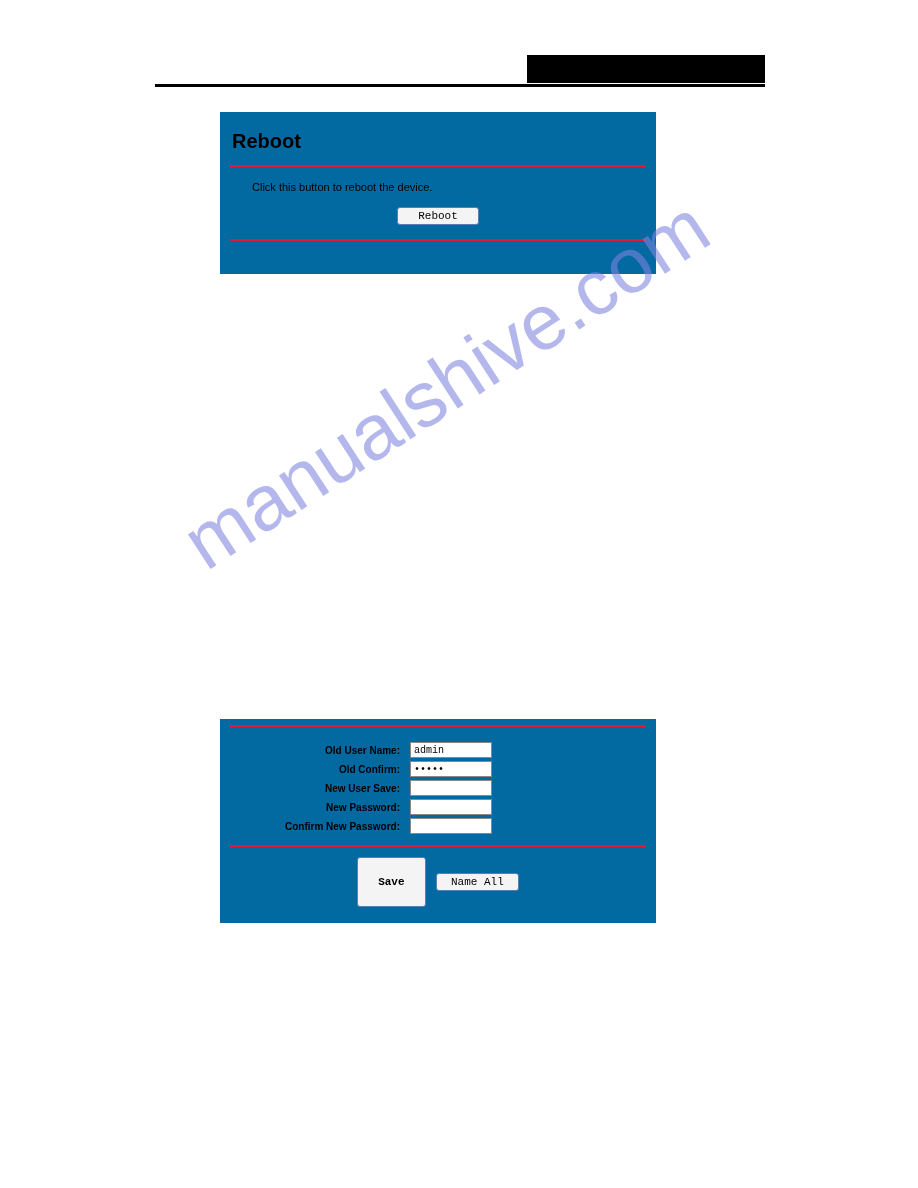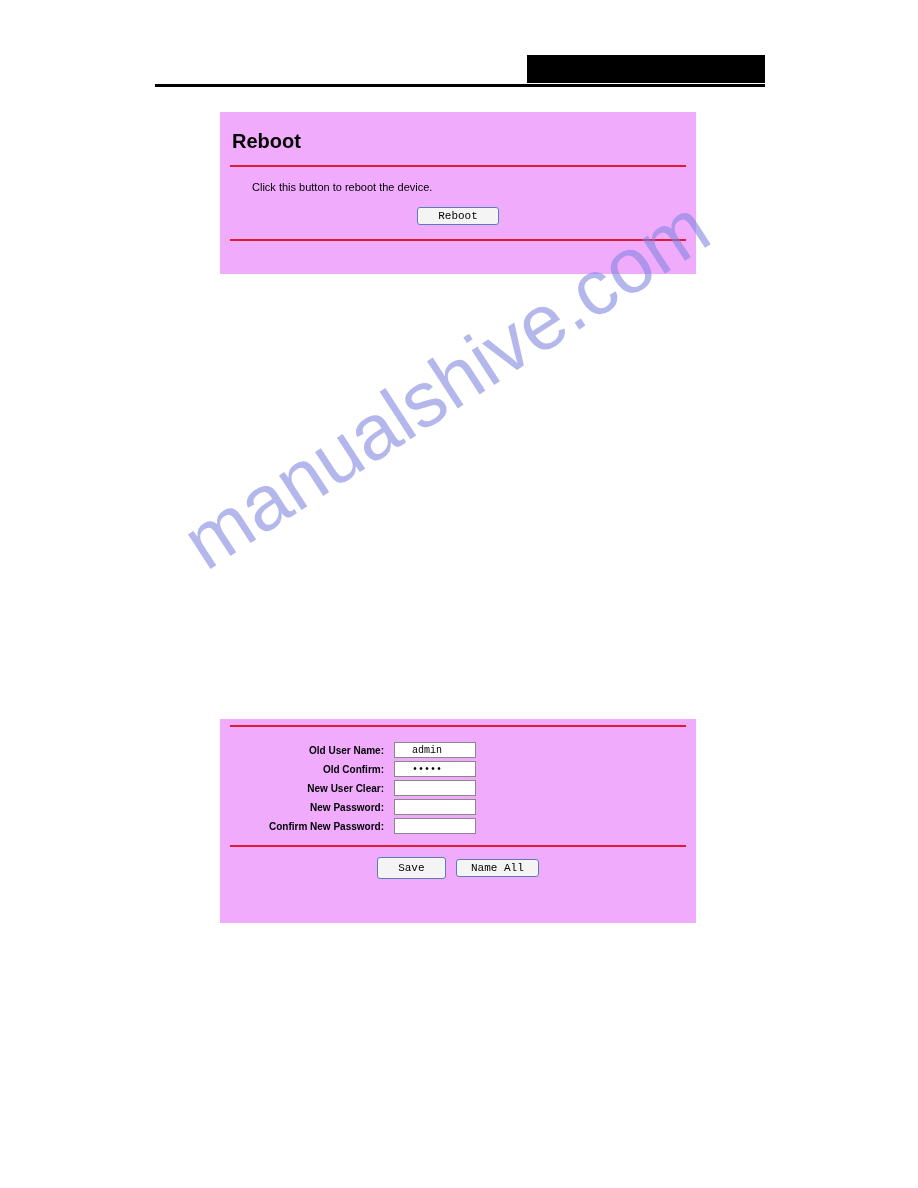--- a/index.html
+++ b/index.html
@@ -25,22 +25,22 @@
     .header-black-box {
       position: absolute;
       right: 0;
       top: 0;
       width: 238px;
       height: 28px;
       background: #000;
     }
     .panel {
       position: absolute;
-      background: #f0abfc;
-      width: 476px;
+      background: #0369a1;
+      width: 436px;
     }
     .reboot-panel {
       top: 112px;
       left: 220px;
       height: 162px;
     }
     .password-panel {
       top: 719px;
       left: 220px;
       height: 204px;
@@ -92,25 +92,26 @@
       font-weight: bold;
       color: #000;
       padding-right: 10px;
     }
     .form-input {
       width: 82px;
       height: 16px;
       font-family: 'Courier New', monospace;
       font-size: 10px;
       border: 1px solid #888;
-      padding: 0 17px;
+      padding: 0 3px;
       background: #fff;
     }
     .form-area {
       padding: 6px 0 2px 0;
+      margin-left: 16px;
     }
     .watermark {
       position: absolute;
       top: 330px;
       left: 140px;
       width: 640px;
       font-size: 78px;
       font-weight: 500;
       color: rgba(126, 131, 220, 0.58);
       transform: rotate(-33deg);
@@ -144,30 +145,30 @@
   <div class="form-area">
     <div class="form-row">
       <div class="form-label">Old User Name:</div>
       <input class="form-input" type="text" value="admin" style="">
     </div>
     <div class="form-row">
       <div class="form-label">Old Confirm:</div>
       <input class="form-input" type="text" value="•••••" style="">
     </div>
     <div class="form-row">
-      <div class="form-label">New User Clear:</div>
+      <div class="form-label">New User Save:</div>
       <input class="form-input" type="text" value="" style="">
     </div>
     <div class="form-row">
       <div class="form-label">New Password:</div>
       <input class="form-input" type="text" value="" style="">
     </div>
     <div class="form-row">
       <div class="form-label">Confirm New Password:</div>
       <input class="form-input" type="text" value="" style="">
     </div>
   </div>
   <div class="red-line"></div>
   <div class="button-row">
-    <button class="btn" style="padding:4px 20px;">Save</button>
+    <button class="btn" style="padding:18px 20px;font-weight:bold;">Save</button>
     <button class="btn">Name All</button>
   </div>
 </div>
 
 </body></html>

